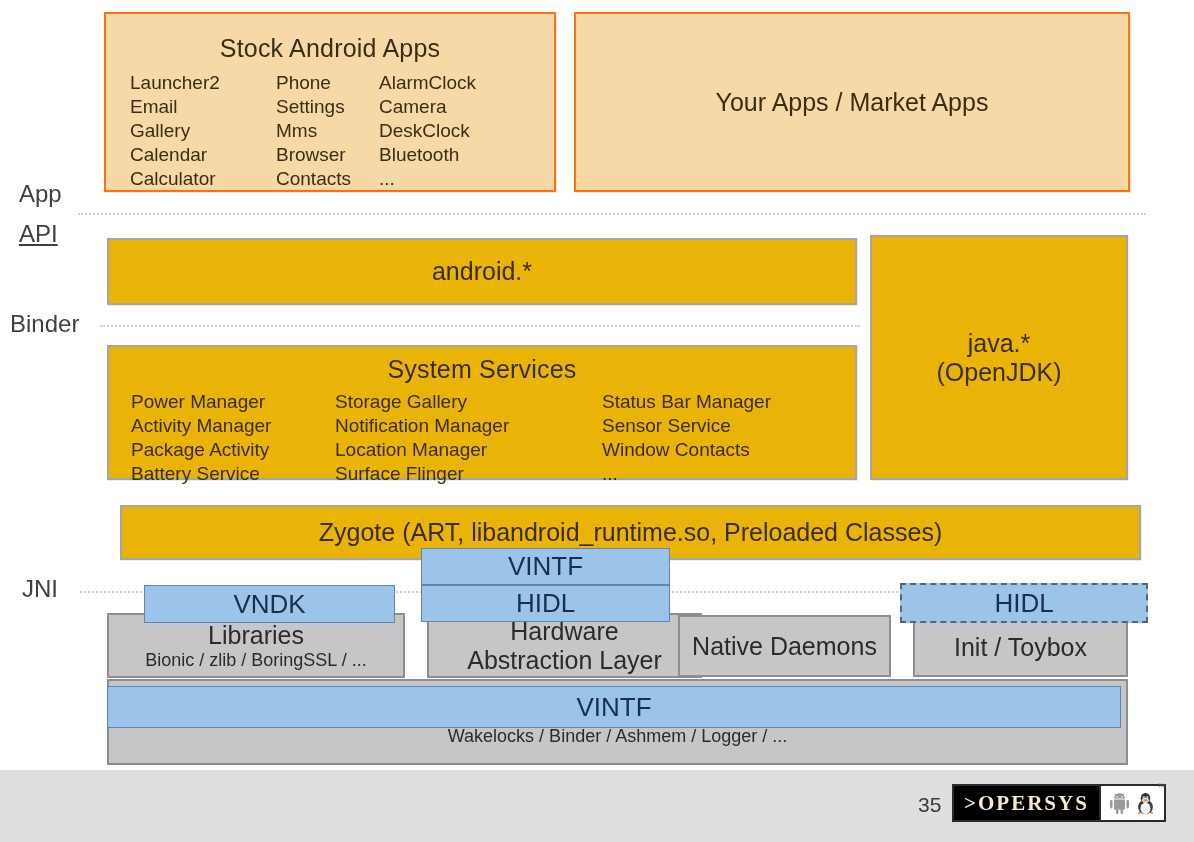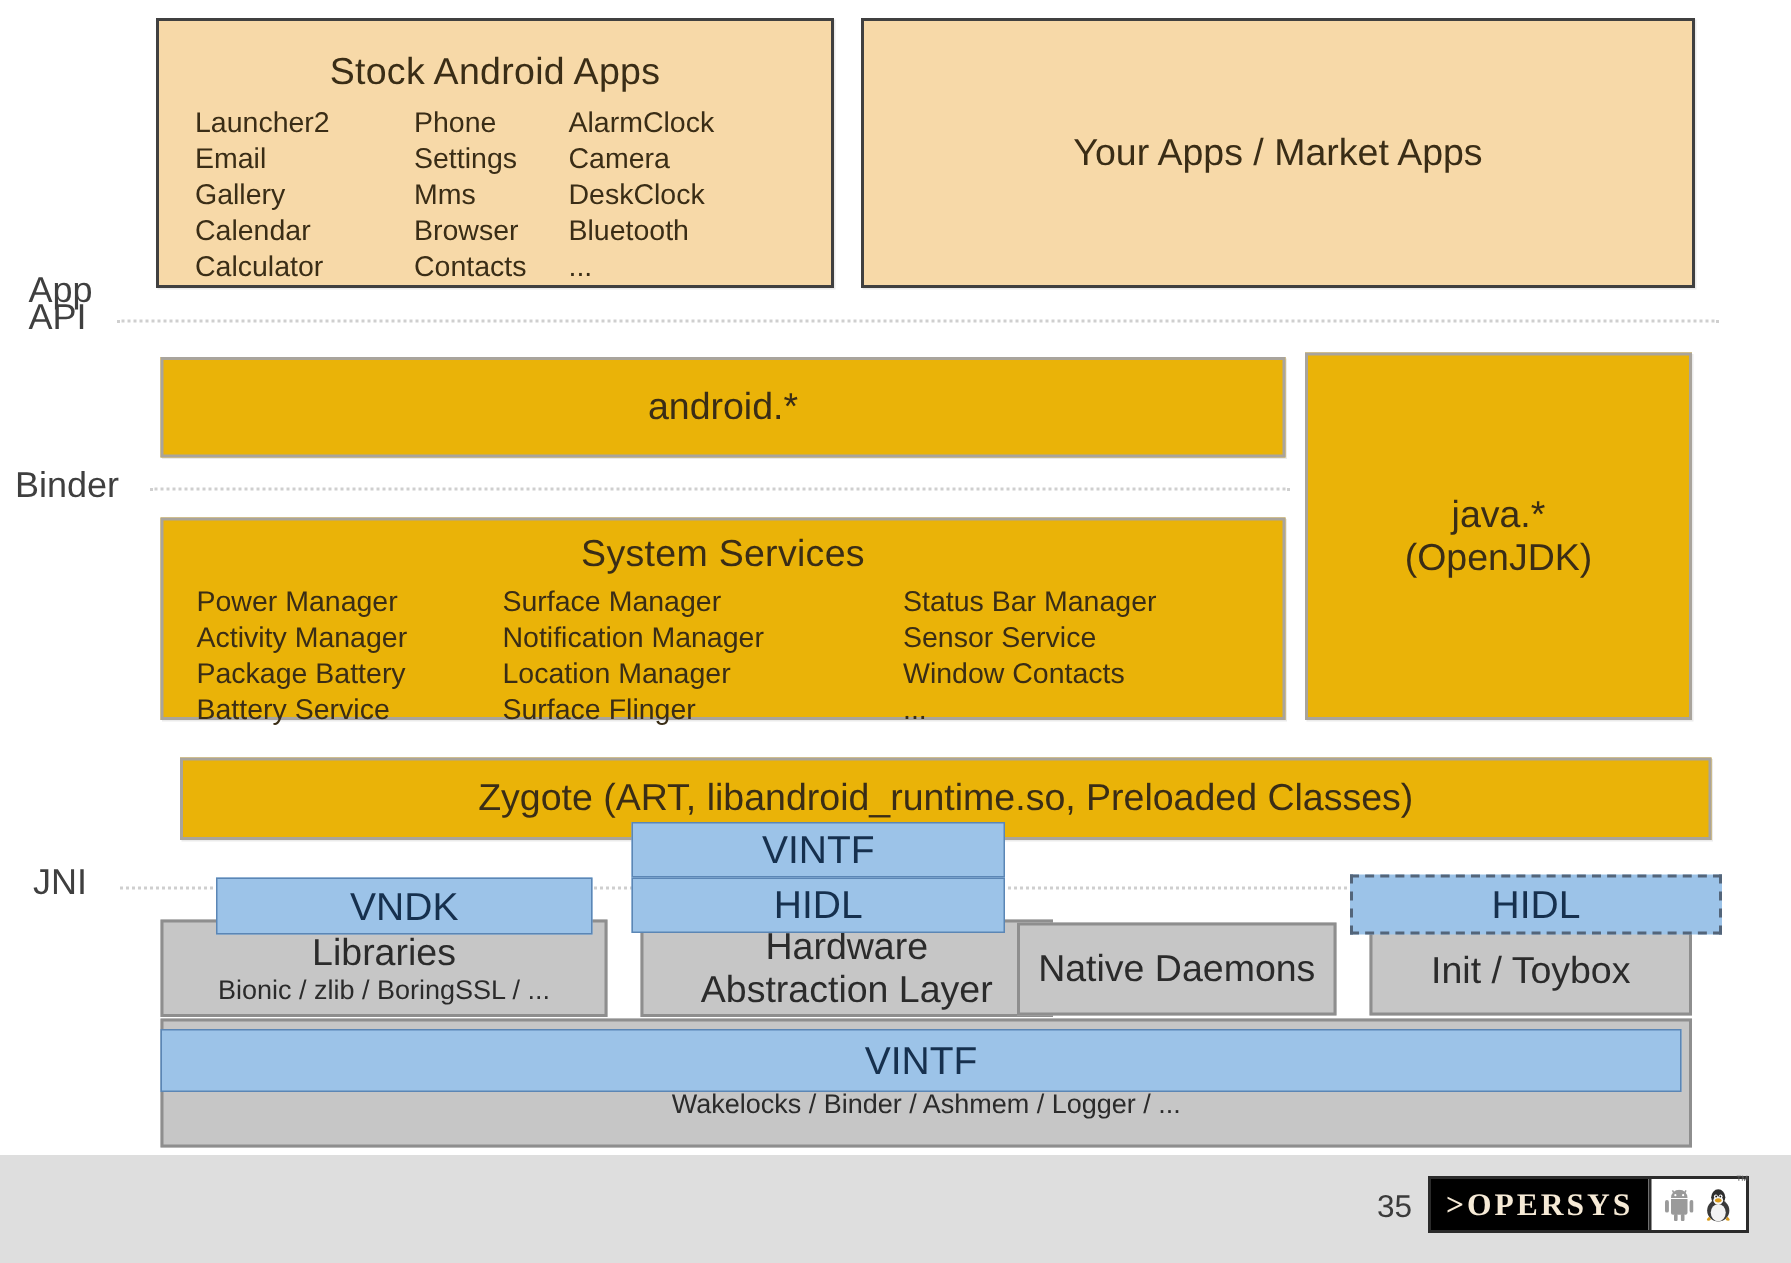--- a/index.html
+++ b/index.html
@@ -10,21 +10,21 @@
     color:#2b2b2b;
     overflow:hidden;
     position:relative;
   }
   #stage{position:absolute;left:0;top:0;width:1194px;height:842px;}
 
   
   .box{position:absolute;box-sizing:border-box;display:flex;flex-direction:column;
        align-items:center;justify-content:center;text-align:center;}
 
-  .orange{background:#f7d9a8;border:2px solid #404040;
+  .orange{background:#f7d9a8;border:2px solid #f97316;
           box-shadow:1px 1px 0 rgba(0,0,0,.08);}
   .yellow{background:#eab308;border:2px solid #a9a49c;
           box-shadow:1px 1px 0 rgba(0,0,0,.08);}
   .grey{background:#c6c6c6;border:2px solid #8e8e8e;}
   .blue{background:#9cc3e8;border:1px solid #5b86b5;color:#16304e;}
   .blue-dashed{background:#9cc3e8;border:2px dashed #53657a;color:#16304e;}
 
   
   .title{font-size:25px;color:#3a2d16;letter-spacing:.2px;}
   .title-dark{font-size:25px;color:#2b2b2b;}
@@ -56,21 +56,21 @@
 
   svg{display:block;}
 </style>
 </head>
 <body>
 
 <div id="stage">
 
   <div class="rail" style="left:78px;top:213px;width:1068px;"></div>
   <div class="rail-label" style="left:19px;top:180px;">App</div>
-  <div class="rail-label" style="left:19px;top:198px;">API</div>
+  <div class="rail-label" style="left:19px;top:220px;text-decoration:underline;">API</div>
 
   <div class="rail" style="left:100px;top:325px;width:760px;"></div>
   <div class="rail-label" style="left:10px;top:310px;">Binder</div>
 
   <div class="rail" style="left:80px;top:591px;width:1066px;"></div>
   <div class="rail-label" style="left:22px;top:575px;">JNI</div>
 
   <div class="box orange" style="left:104px;top:12px;width:452px;height:180px;justify-content:flex-start;padding-top:20px;">
     <div class="title">Stock Android Apps</div>
     <div class="cols" style="padding-left:24px;margin-top:8px;">
@@ -110,25 +110,25 @@
     <div class="plain">java.*</div>
     <div class="plain">(OpenJDK)</div>
   </div>
 
   <div class="box yellow" style="left:107px;top:345px;width:750px;height:135px;justify-content:flex-start;padding-top:8px;">
     <div class="title">System Services</div>
     <div class="cols" style="padding-left:22px;margin-top:6px;">
       <div class="col" style="width:204px;">
         <span>Power Manager</span>
         <span>Activity Manager</span>
-        <span>Package Battery</span>
+        <span>Package Activity</span>
         <span>Battery Service</span>
       </div>
       <div class="col" style="width:267px;">
-        <span>Surface Manager</span>
+        <span>Storage Gallery</span>
         <span>Notification Manager</span>
         <span>Location Manager</span>
         <span>Surface Flinger</span>
       </div>
       <div class="col">
         <span>Status Bar Manager</span>
         <span>Sensor Service</span>
         <span>Window Contacts</span>
         <span>...</span>
       </div>

